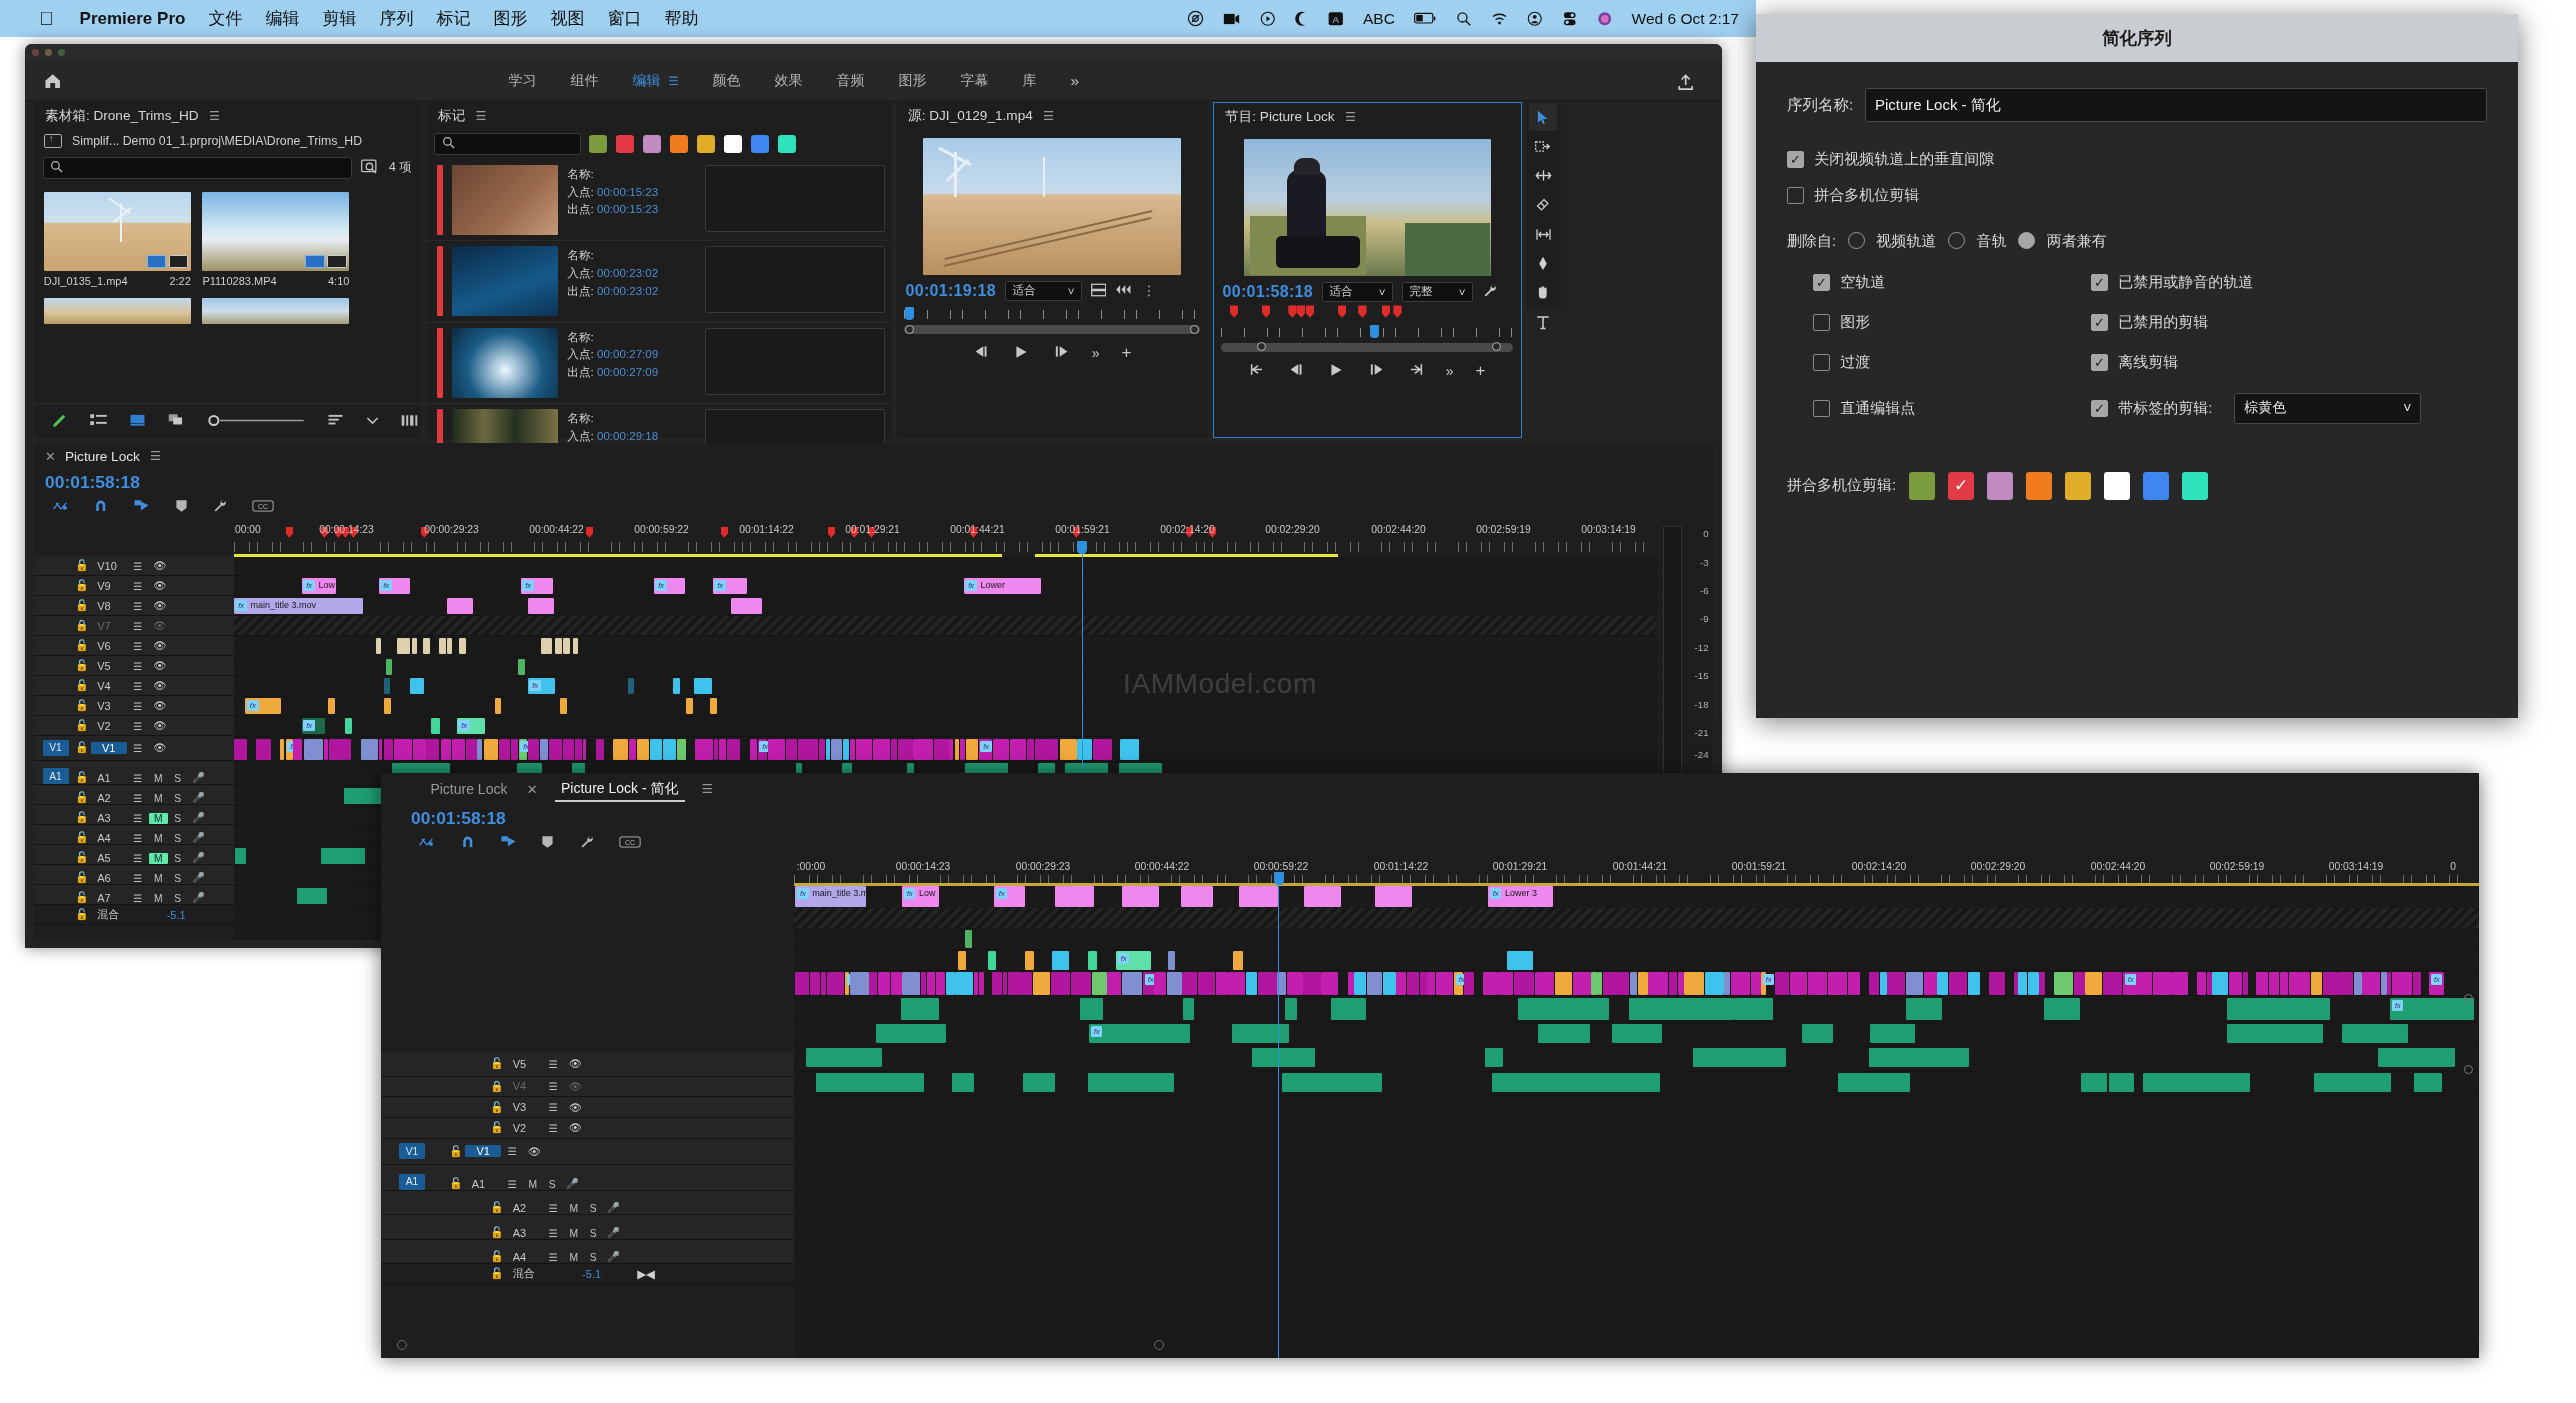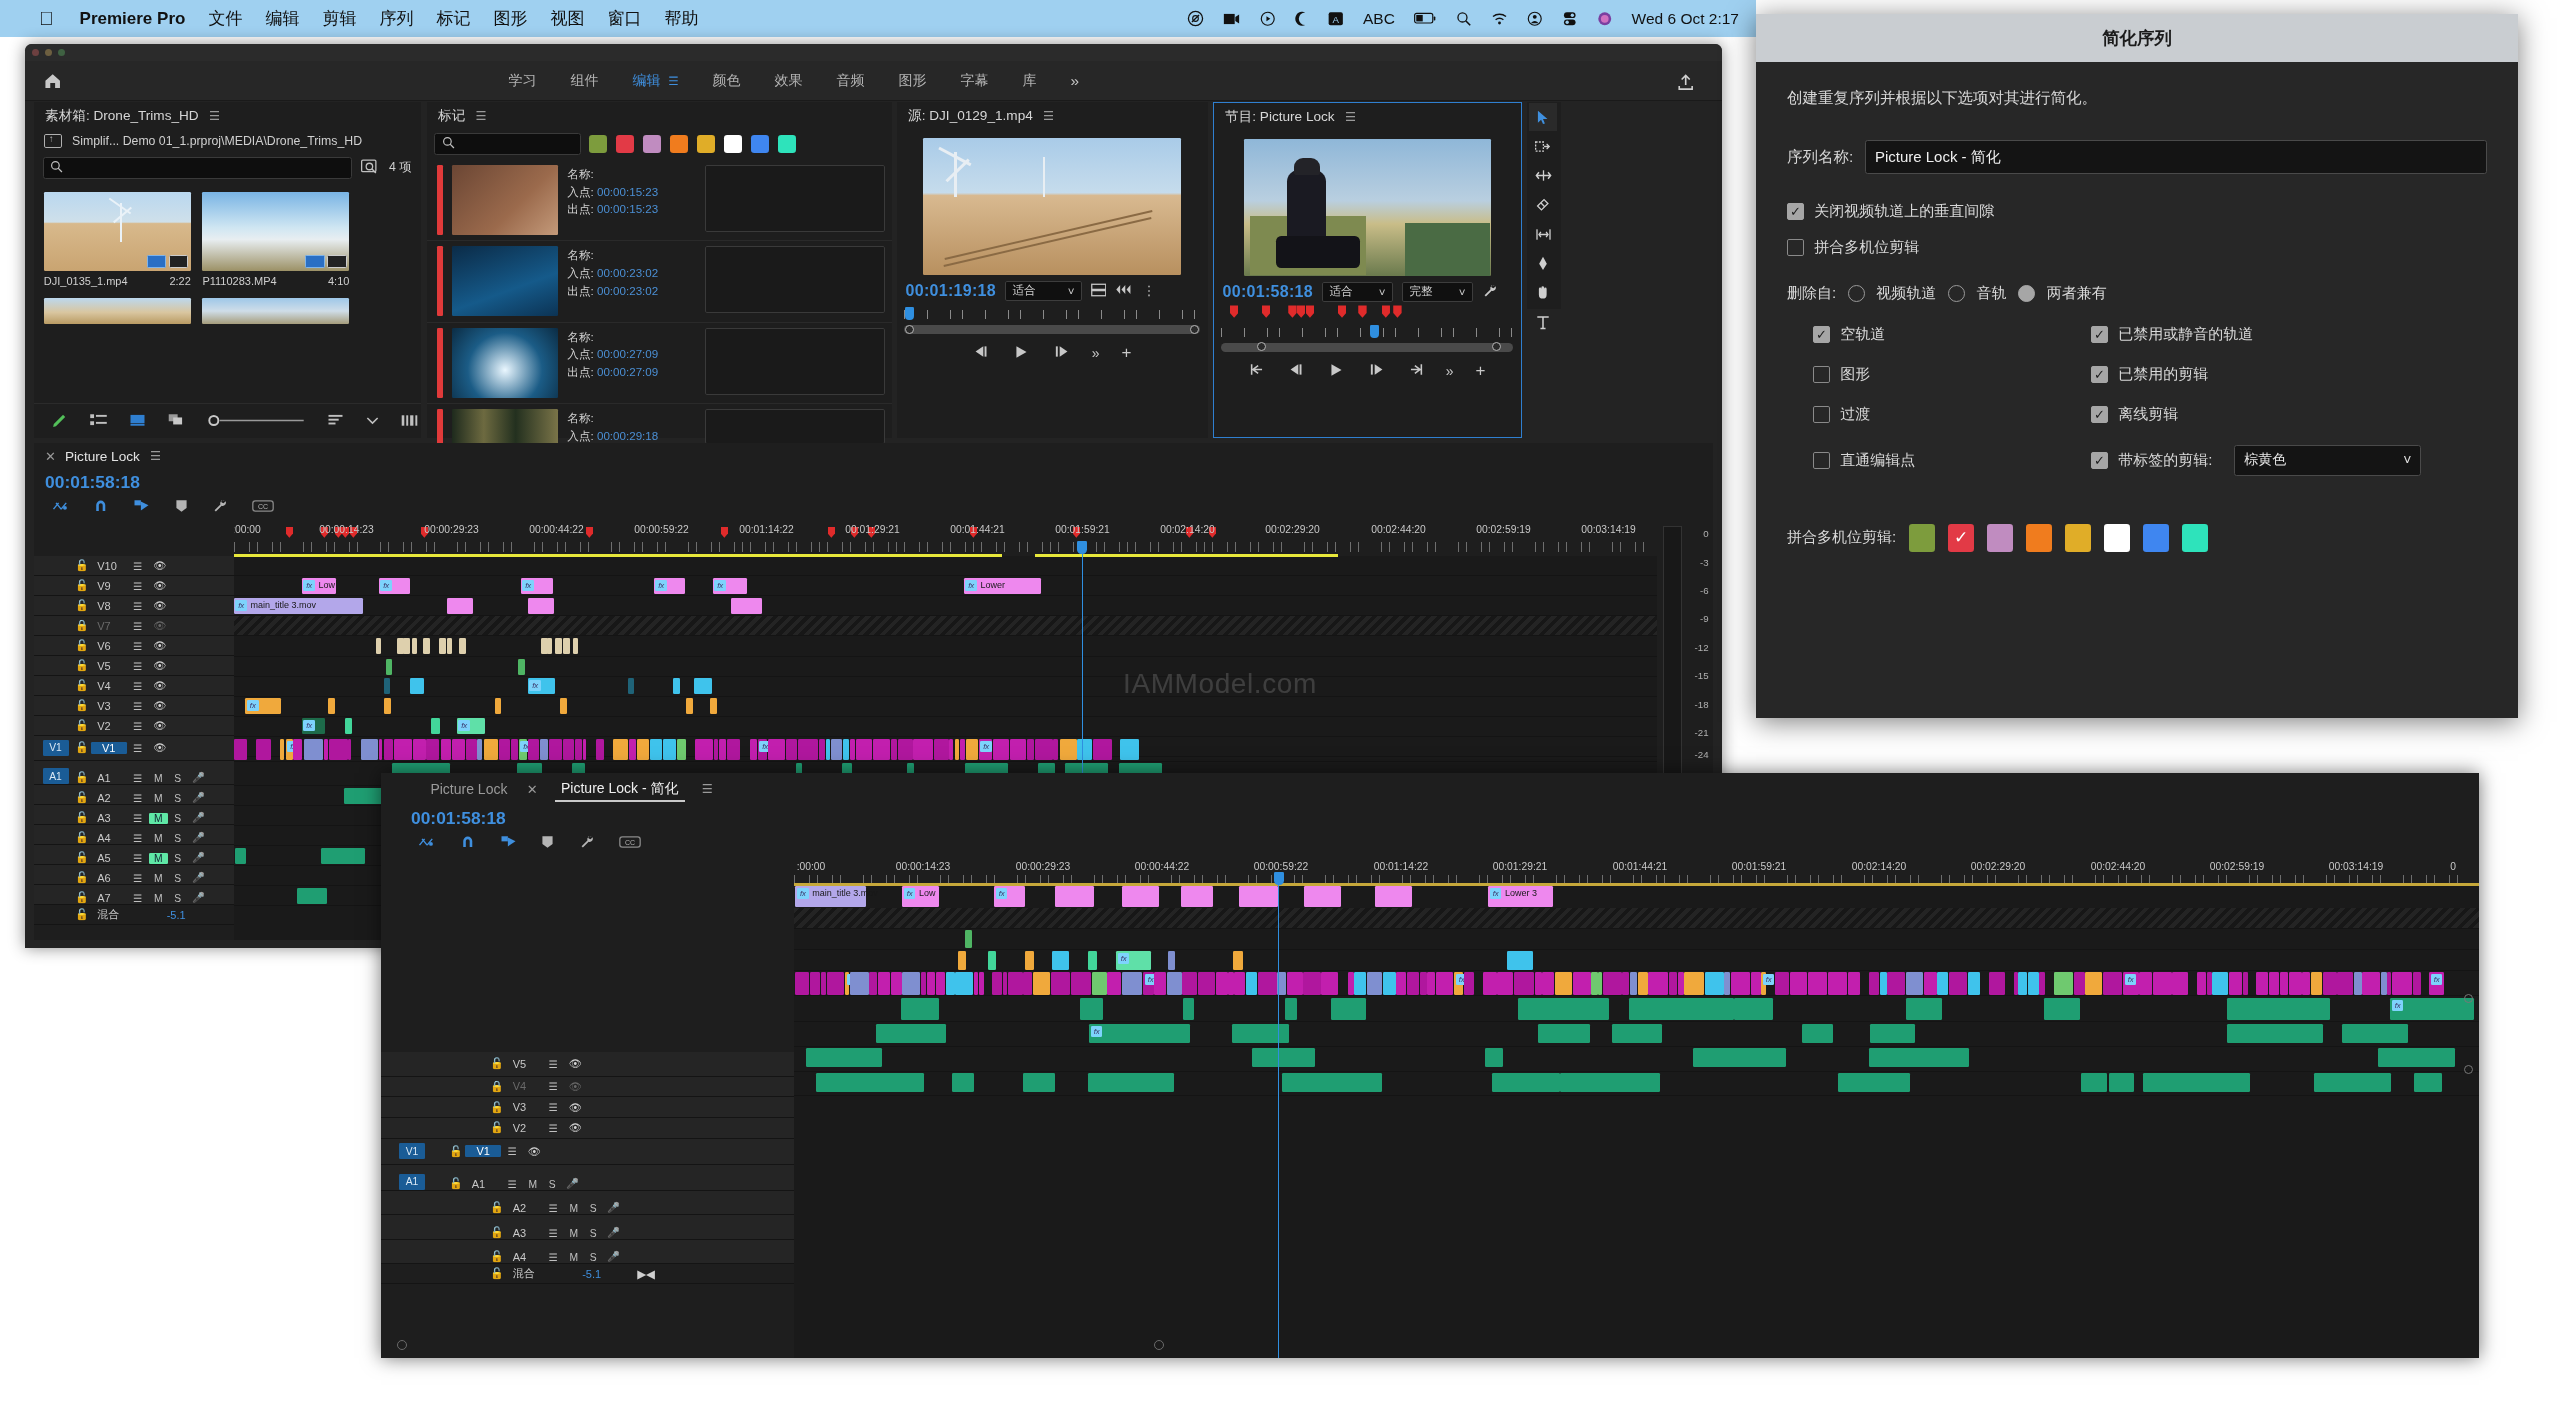--- a/index.html
+++ b/index.html
@@ -248,21 +248,21 @@
   .dlg-namerow label { font-size: 15.5px; white-space:nowrap;}
   .dlg-input {
     flex:1; height: 34px; background:#141414; border:0.6px solid #4a4a4a; border-radius:2.6px;
     color:#f0f0f0; font-size:15px; padding: 0 9px; font-family:"Liberation Sans",sans-serif;
     outline:none;
   }
   .cbrow { display:flex; align-items:center; gap: 10.3px; margin-bottom: 17px; font-size: 15px; }
   .cbox { width: 17px; height: 17px; border:1.3px solid #8a8a8a; border-radius:1.9px; flex:none;
      display:flex;align-items:center;justify-content:center; color:#1b1b1b; font-size:13px; }
   .cbox.checked { background:#a6a6a6; border-color:#a6a6a6; }
-  .radiorow { display:flex; align-items:center; gap: 11.6px; margin: 27px 0 22px 0; font-size: 15px;}
+  .radiorow { display:flex; align-items:flex-start; gap: 11.6px; margin: 27px 0 22px 0; font-size: 15px;}
   .radio { width: 17px; height:17px; border-radius:50%; border:1.3px solid #9a9a9a; flex:none;}
   .radio.on { background:#a6a6a6; border-color:#a6a6a6; }
   .optgrid { display:grid; grid-template-columns: 278px 1fr; gap: 3.9px 0; margin-left: 26px;}
   .dlg-select {
     width: 187px; height: 31px; background:#141414; border:0.6px solid #4a4a4a; border-radius:2.6px;
     color:#e5e5e5; font-size:14px; display:flex; align-items:center; justify-content:space-between;
     padding: 0 9px; margin-left: 11.6px;
   }
   .mkcolors { display:flex; align-items:center; gap: 13px; margin-top: 31px; font-size:15px;}
   .mkc { width: 26px; height: 28px; border-radius:3.2px; display:flex;align-items:center;justify-content:center;
@@ -1640,21 +1640,20 @@
     </div>
     <span style="position:absolute;left:15.5px;bottom:7.7px;width:10.3px;height:10.3px;border-radius:50%;border:1.9px solid #6a6a6a;"></span>
     <span style="position:absolute;left:773px;bottom:7.7px;width:10.3px;height:10.3px;border-radius:50%;border:1.9px solid #6a6a6a;"></span>
   </div>
 
   <div class="watermark">IAMModel.com</div>
 
   <div id="dialog">
     <div class="dlg-title">简化序列</div>
     <div class="dlg-body">
-      <div class="dlg-desc">创建重复序列并根据以下选项对其进行简化。</div>
 
       <div class="dlg-namerow">
         <label>序列名称:</label>
         <input class="dlg-input" value="Picture Lock - 简化" style="">
       </div>
 
       <div class="cbrow">
         <span class="cbox checked">✓</span>
         <span>关闭视频轨道上的垂直间隙</span>
       </div>

